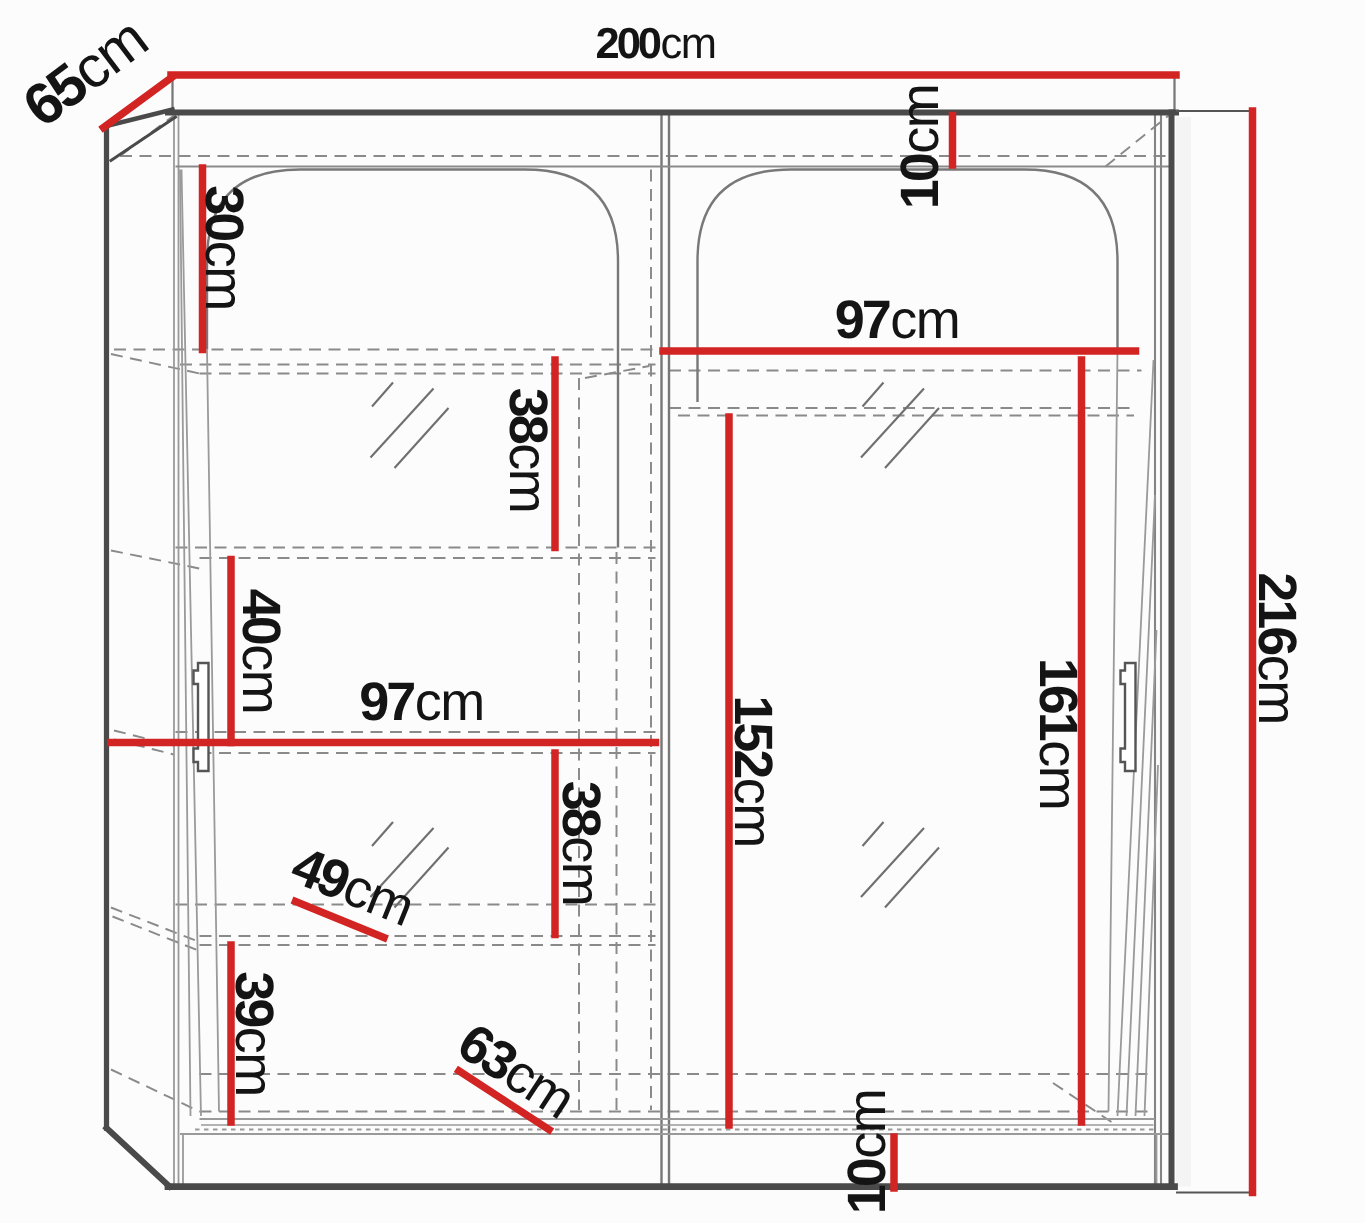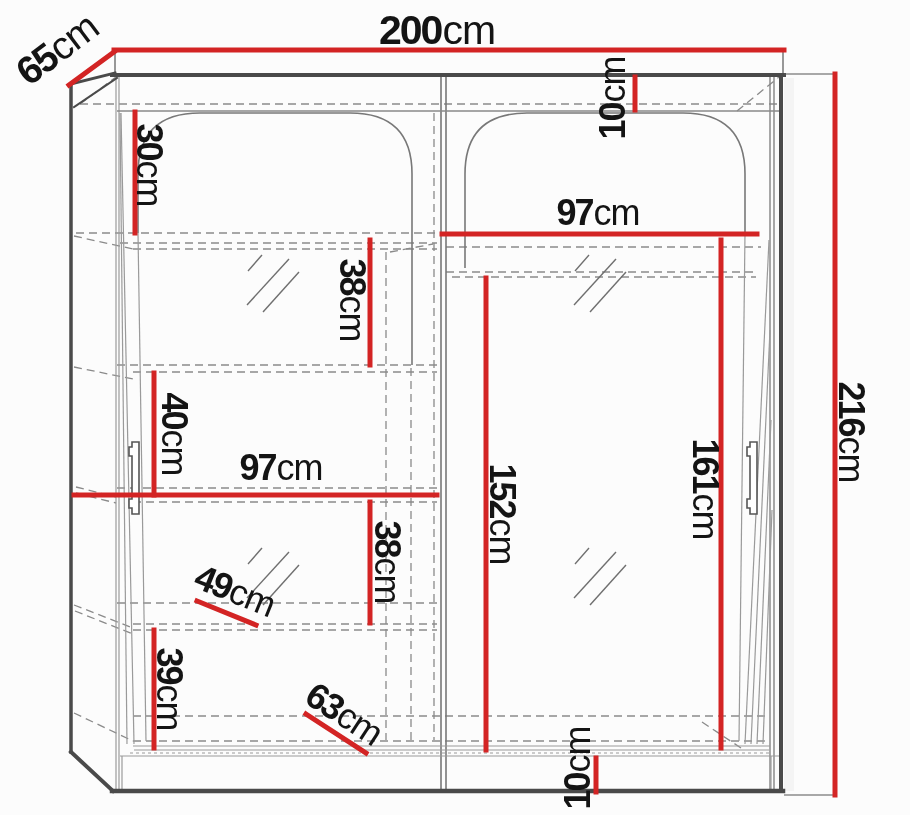--- a/index.html
+++ b/index.html
@@ -157,21 +157,21 @@
       <path d="M197,601 L256,625"></path>
       <path d="M154,630 V748"></path>
       <path d="M306,714 L366,753"></path>
       <path d="M486,278 V750"></path>
       <path d="M721,240 V748"></path>
       <path d="M835,74 V795"></path>
       <path d="M596,758 V792"></path>
     </g>
   </svg>
 
-  <div class="dim-label" style="left:437px;top:30px;font-size:41px;transform:translate(-50%,-50%);">
+  <div class="dim-label" style="left:437px;top:30px;font-size:29px;transform:translate(-50%,-50%);">
     <span class="num">200</span><span class="unit">cm</span>
   </div>
 
   <div class="dim-label" style="left:57px;top:49px;font-size:39px;transform:translate(-50%,-50%) rotate(-37deg);">
     <span class="num">65</span><span class="unit">cm</span>
   </div>
 
   <div class="dim-label" style="left:149px;top:165px;font-size:36px;transform:translate(-50%,-50%) rotate(90deg);">
     <span class="num">30</span><span class="unit">cm</span>
   </div>

